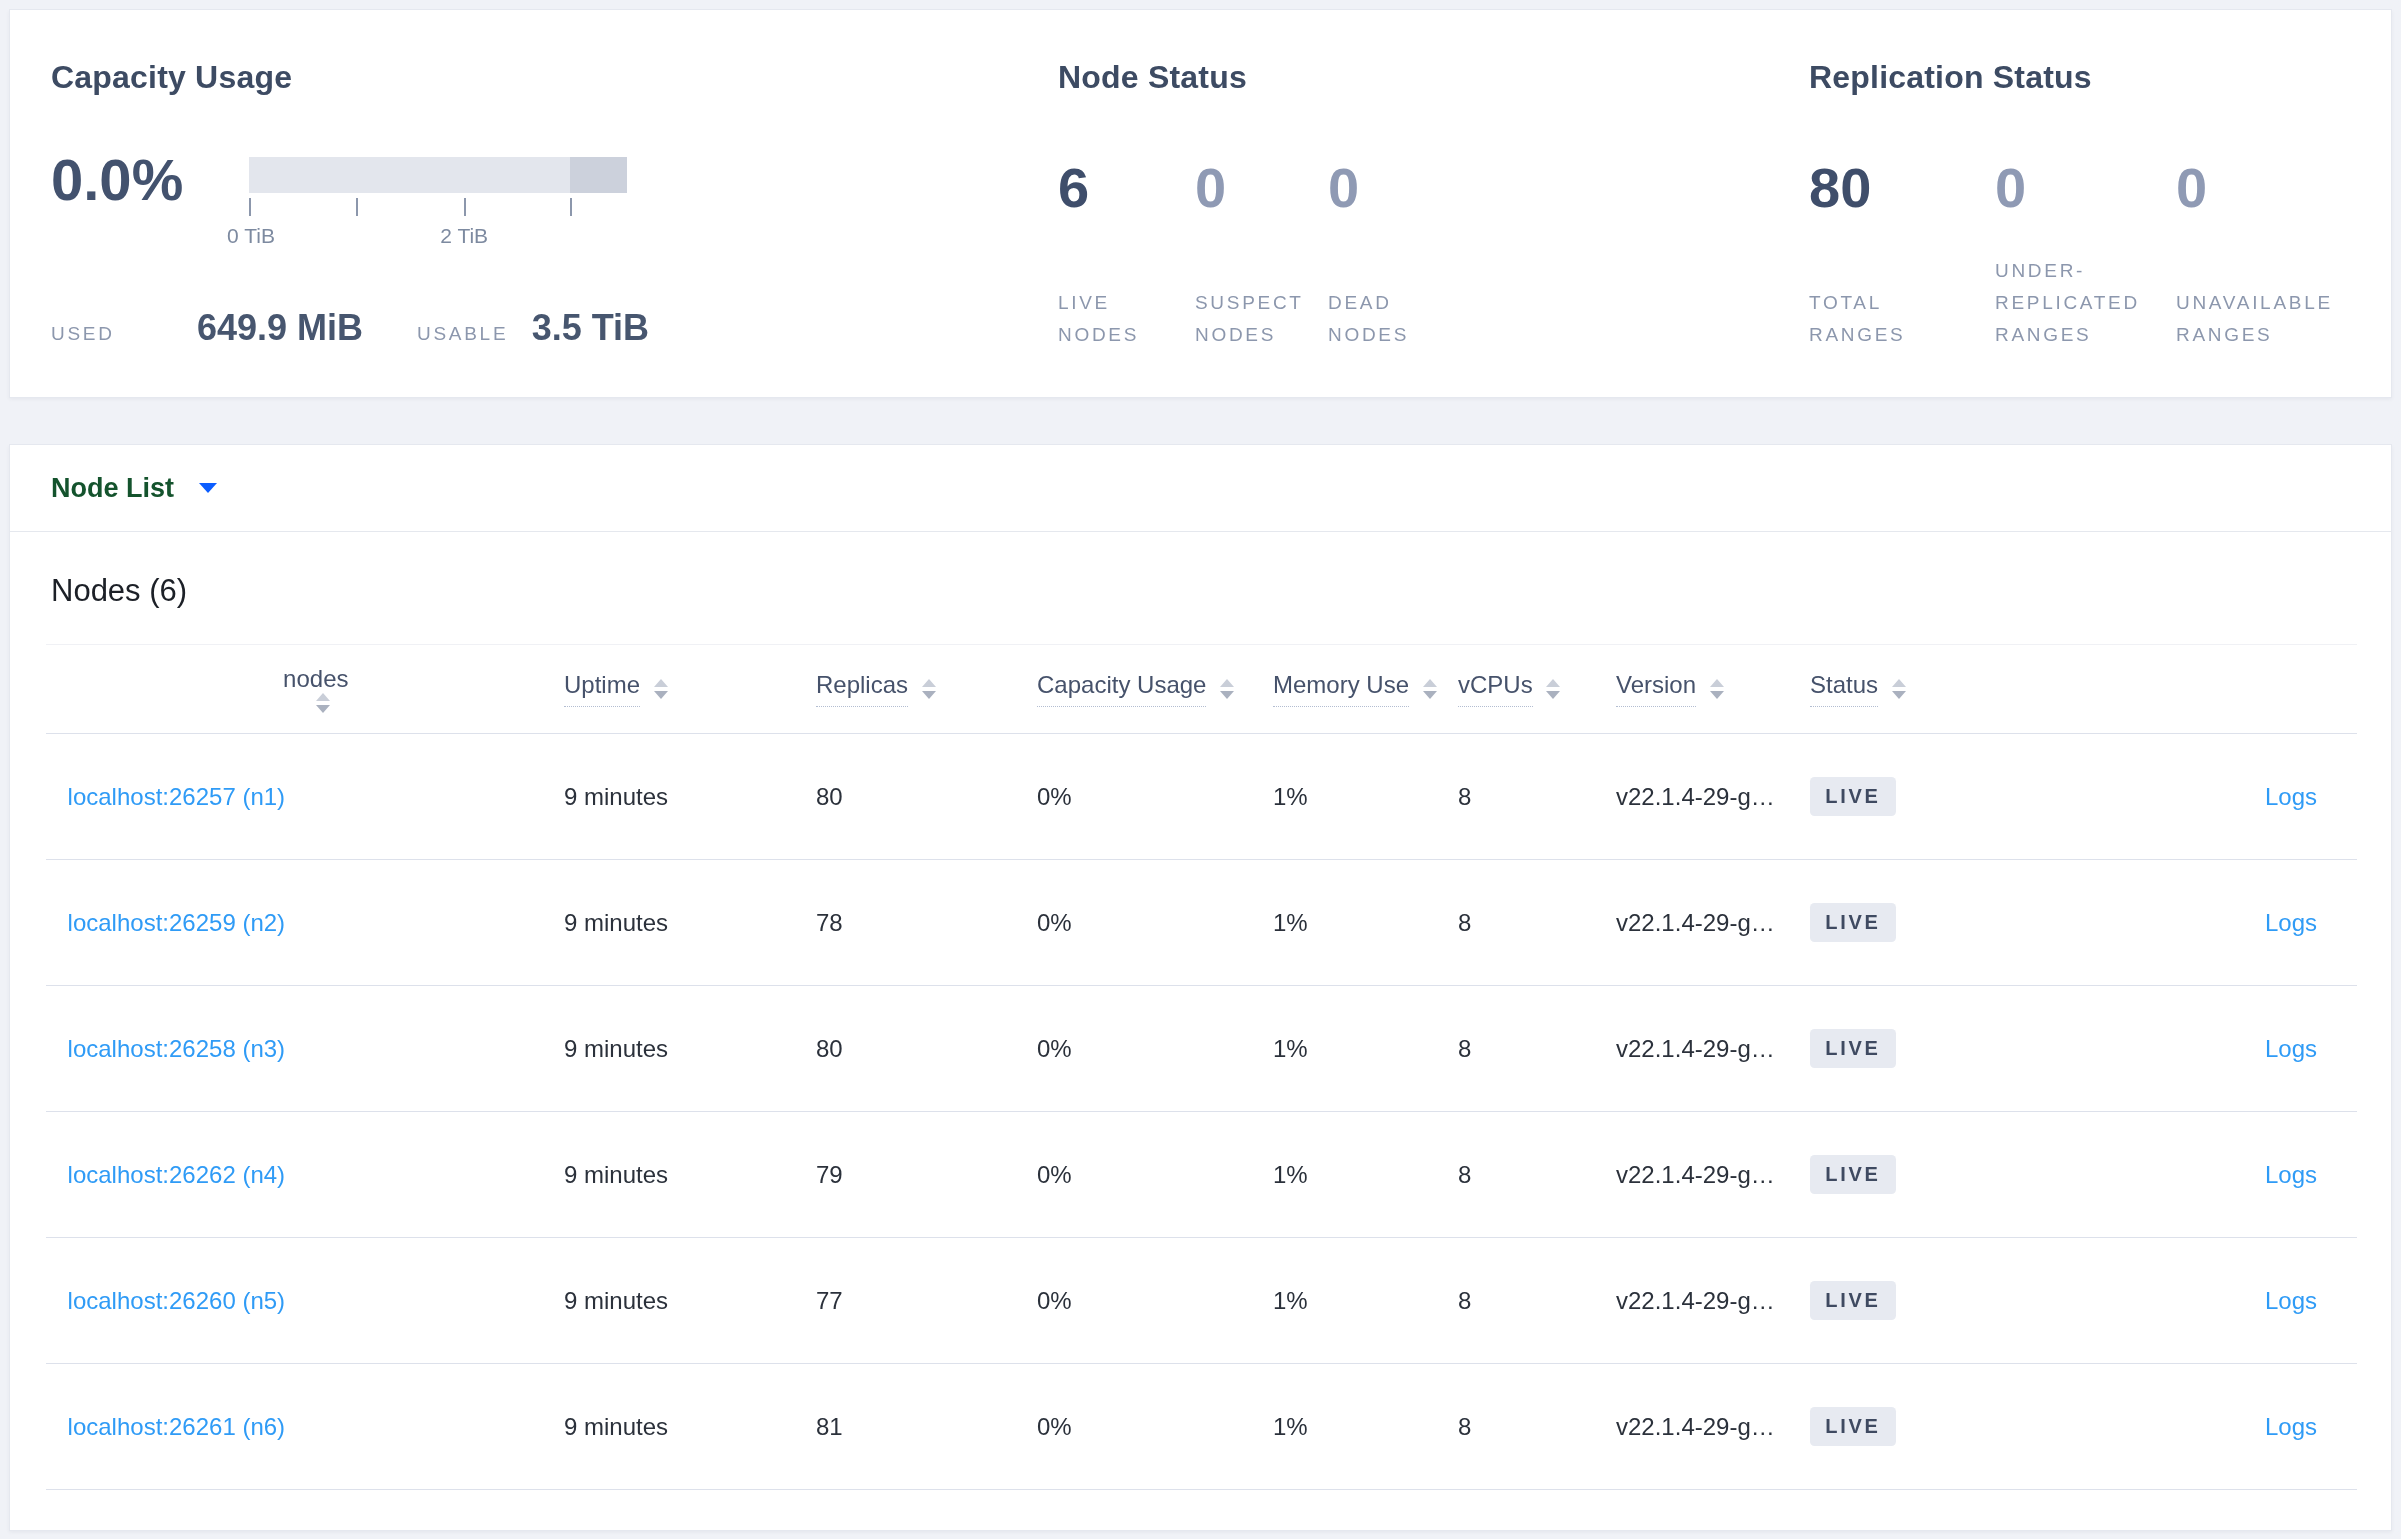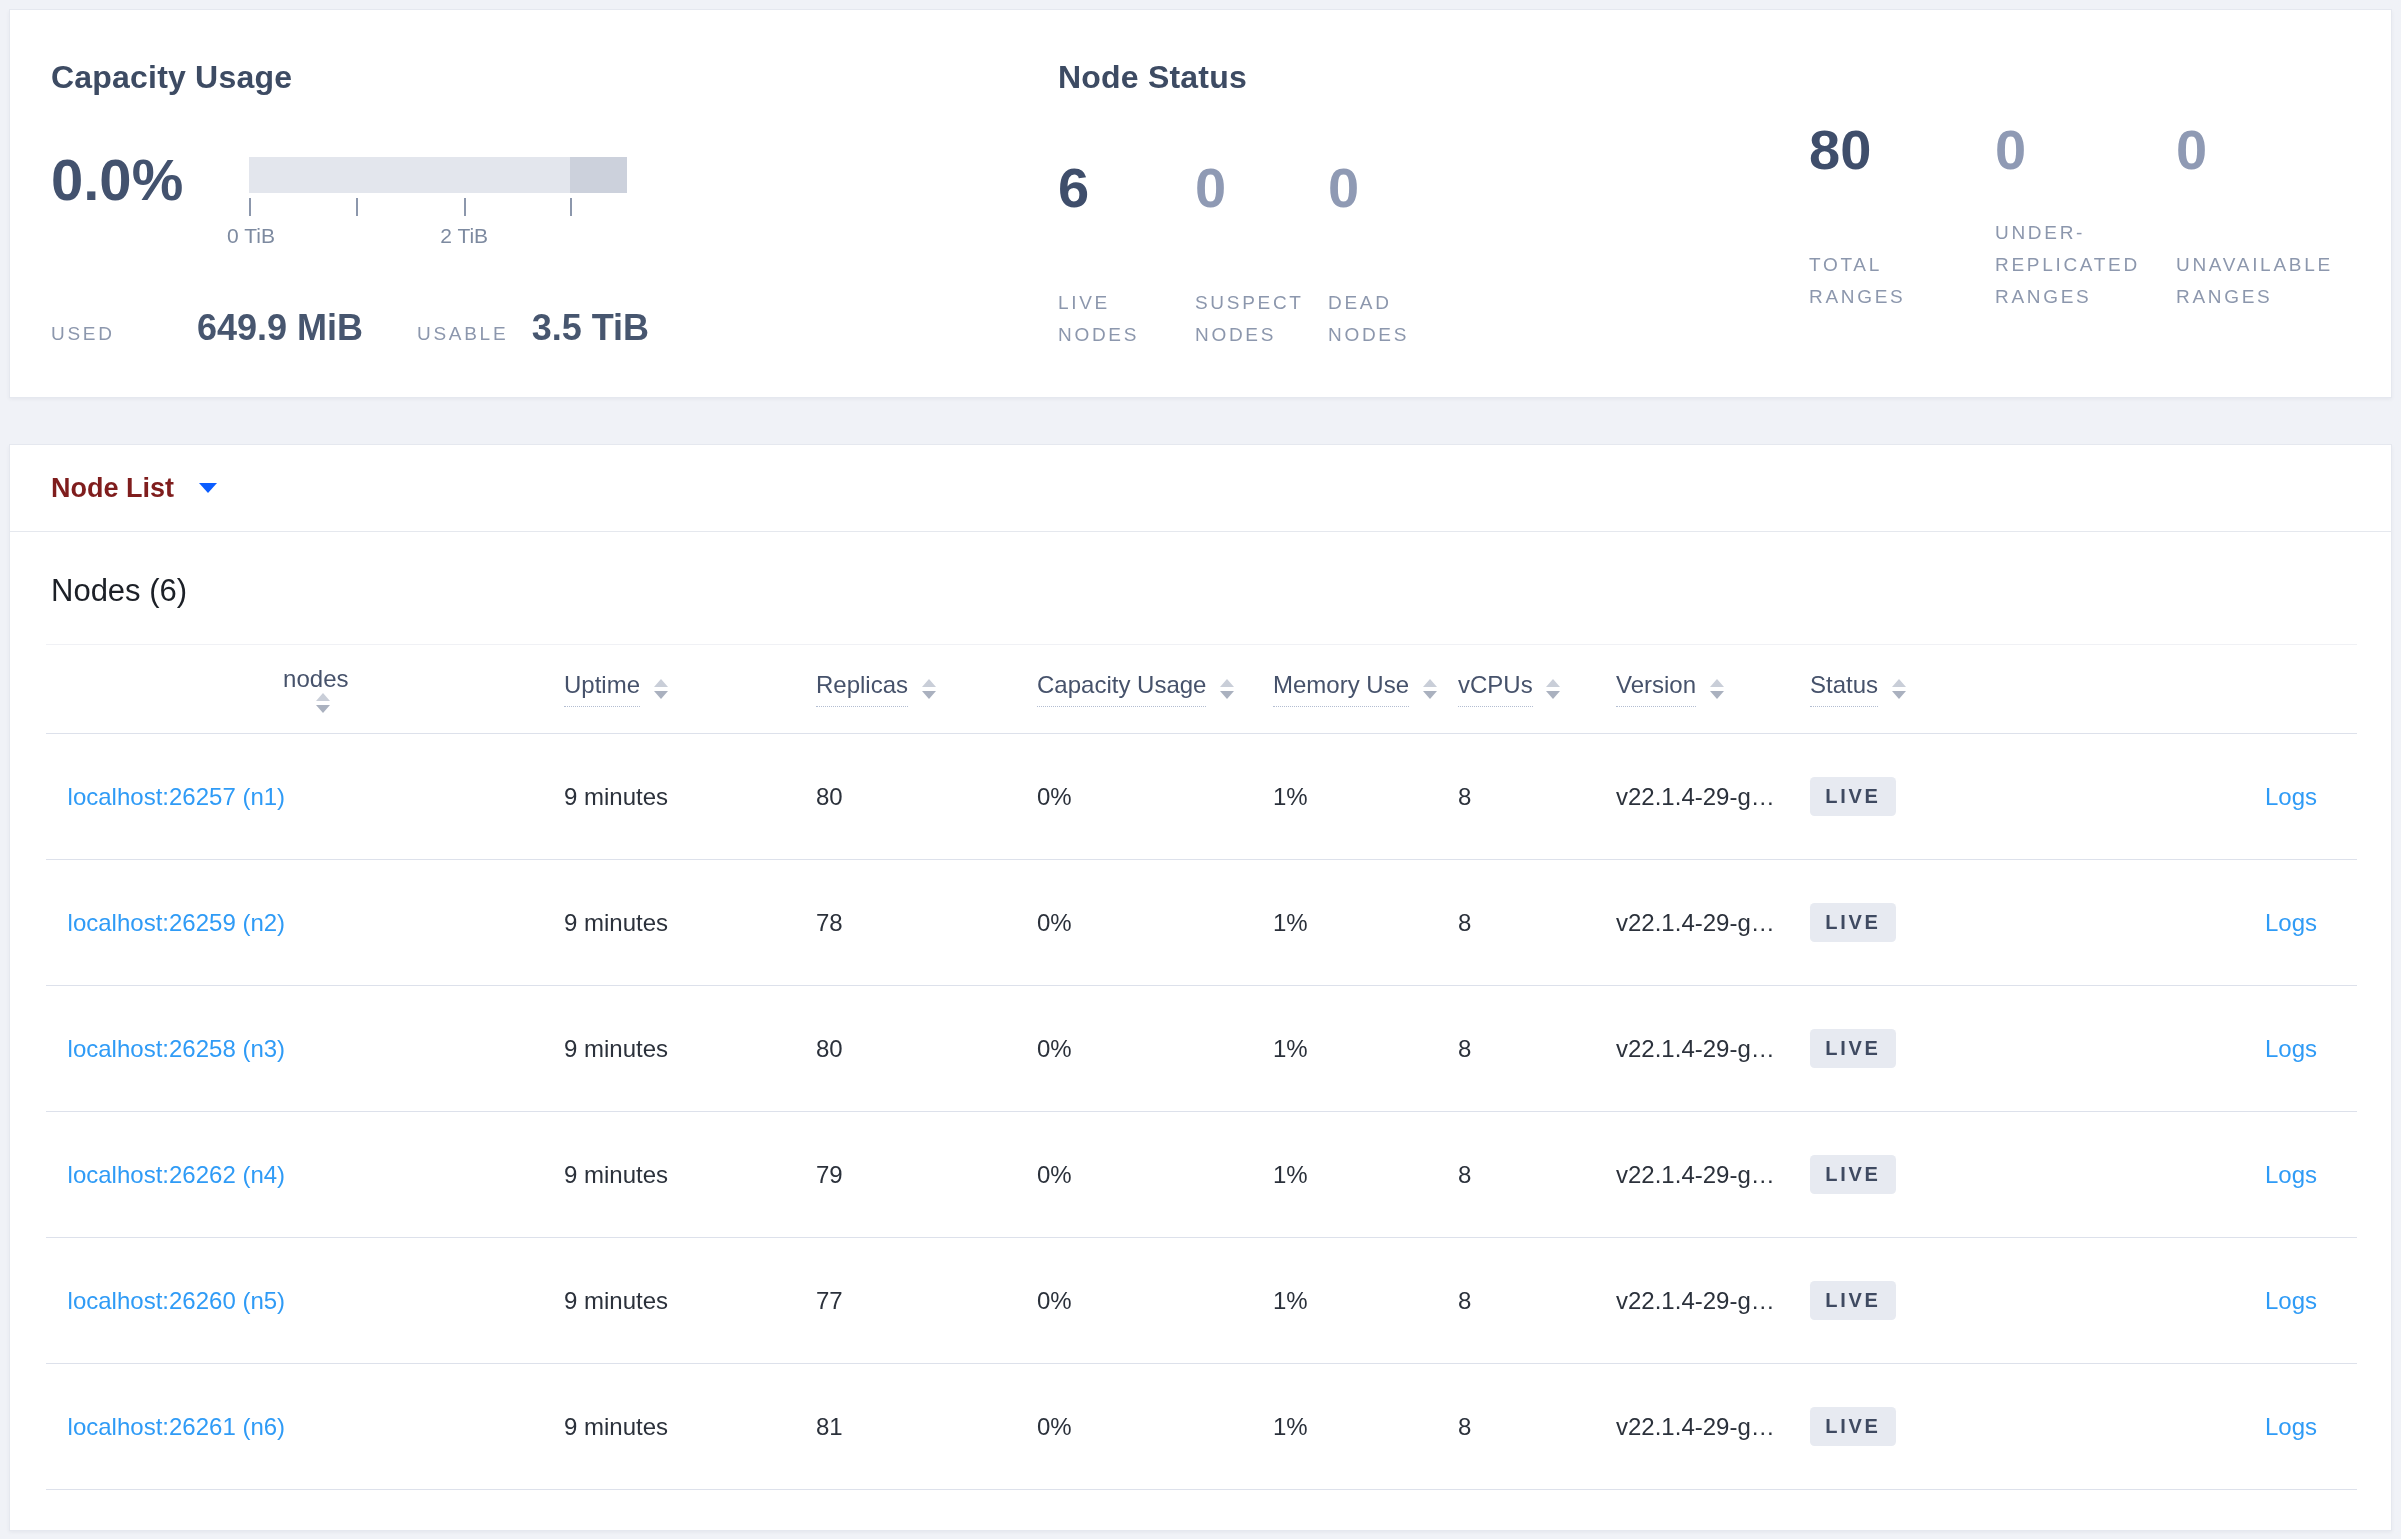--- a/index.html
+++ b/index.html
@@ -70,21 +70,21 @@
   .rp-col-3 { width: 180px; }
   
   .main-card { top: 444px; height: 1087px; }
   .selector-bar {
     height: 87px; display: flex; align-items: center;
     padding-left: 41px; border-bottom: 0.9px solid #e5e8ee;
   }
   .selector-link {
     display: flex; align-items: center; cursor: pointer; text-decoration: none;
   }
-  .selector-label { font-size: 27px; font-weight: 600; color: #7f1d1d; }
+  .selector-label { font-size: 27px; font-weight: 600; color: #14532d; }
   .caret-down {
     margin-left: 25px; width: 0; height: 0;
     border-left: 9px solid transparent; border-right: 9px solid transparent;
     border-top: 10.8px solid #0b5dff;
   }
   .nodes-heading {
     margin: 36px 0 0 41px; font-size: 31px; line-height: 45px;
     font-weight: 500; color: #1c2027;
   }
   .nodes-table { margin: 31px 36px 0 36px; width: 2311px; }
@@ -163,20 +163,21 @@
         <div class="stat-label">SUSPECT NODES</div>
       </div>
       <div class="stat-col ns-col-3">
         <div class="stat-value">0</div>
         <div class="stat-label">DEAD NODES</div>
       </div>
     </div>
   </div>
 
   <div class="section section-replication">
+    <div class="section-title">Replication Status</div>
     <div class="stat-row">
       <div class="stat-col primary rp-col-1">
         <div class="stat-value">80</div>
         <div class="stat-label">TOTAL RANGES</div>
       </div>
       <div class="stat-col rp-col-2">
         <div class="stat-value">0</div>
         <div class="stat-label">UNDER-REPLICATED RANGES</div>
       </div>
       <div class="stat-col rp-col-3">

